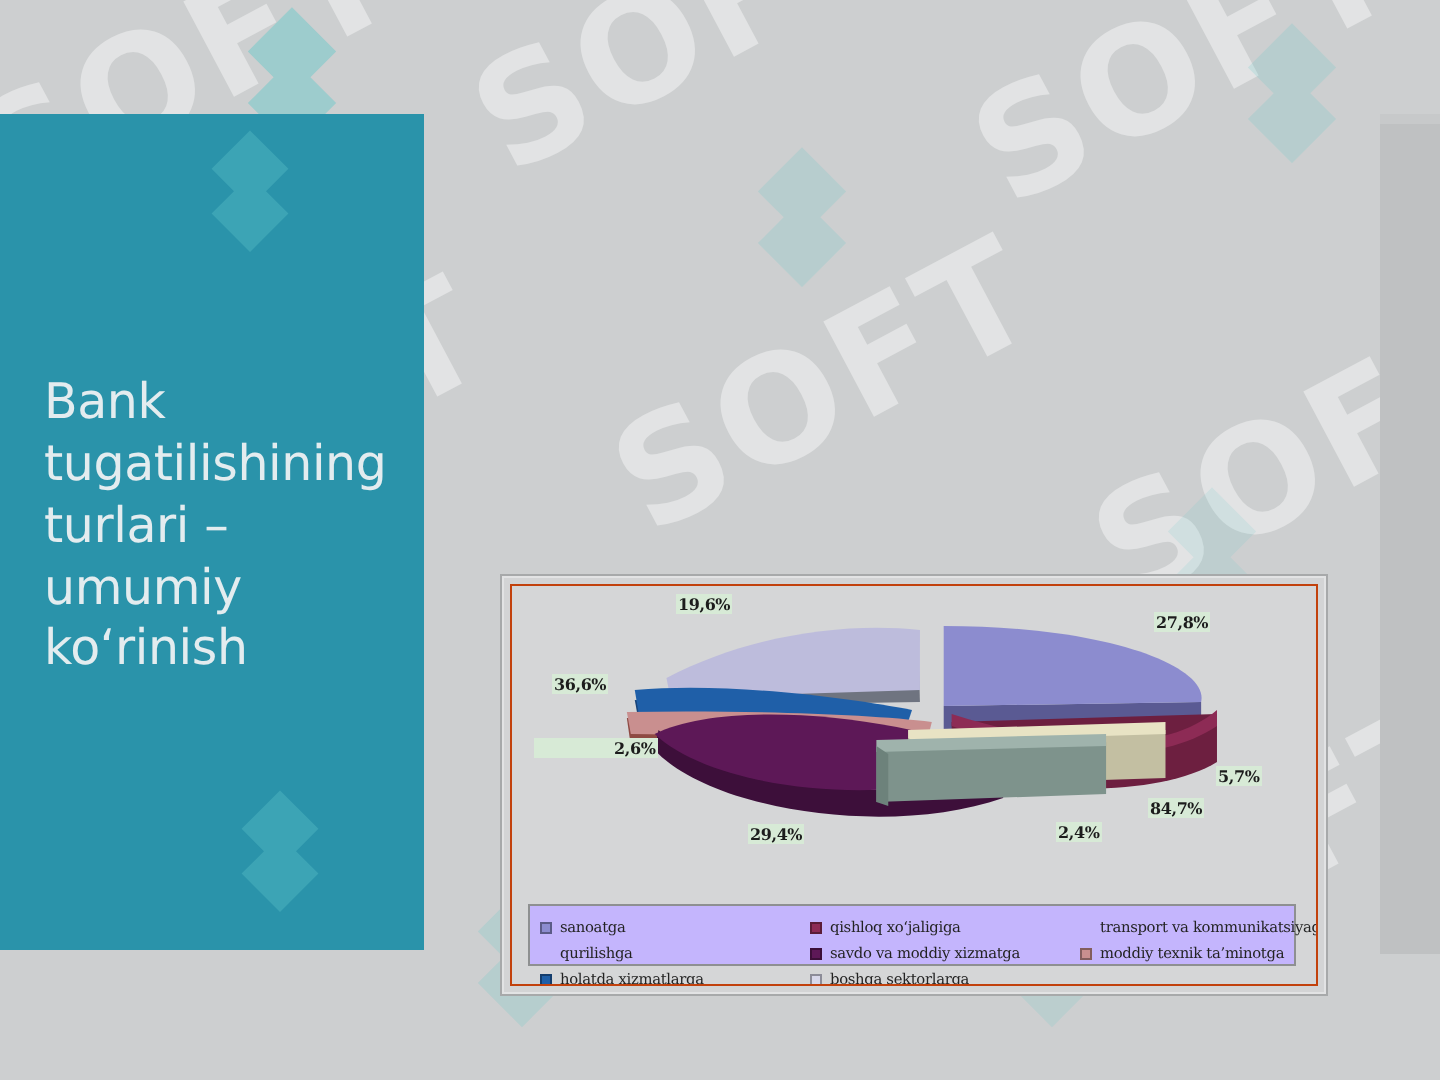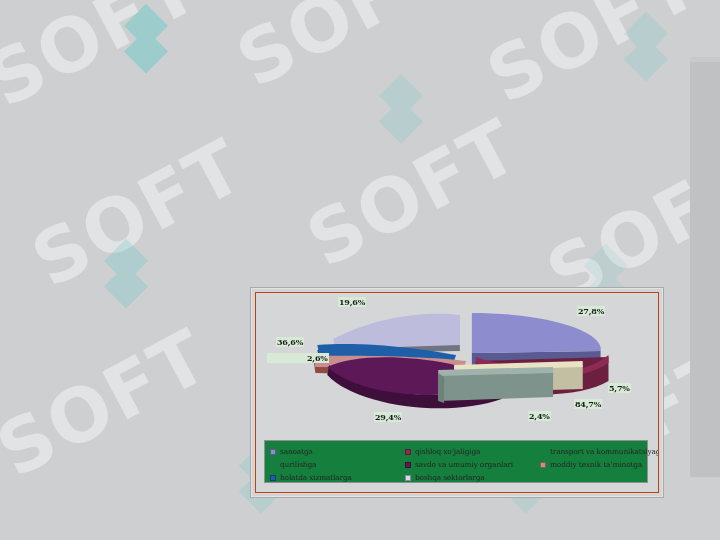--- a/index.html
+++ b/index.html
@@ -159,23 +159,23 @@
     white-space: nowrap;
     letter-spacing: -0.2px;
   }
 
   
   .legend-box {
     position: absolute;
     left: 8px;
     bottom: 9px;
     right: 10px;
-    height: 43px;
+    height: 31px;
     border: 1px solid #8e9091;
-    background: #15803d;
+    background: #c4b5fd;
     box-sizing: border-box;
     padding: 4px 5px 0 5px;
   }
   .legend-grid {
     display: grid;
     grid-template-columns: 135px 135px 1fr;
     grid-auto-rows: 13px;
     align-items: center;
   }
   .legend-item {
@@ -251,20 +251,33 @@
     <div class="wm-mark" style="left:480px; top:440px;">
       <svg viewBox="0 0 100 100">
           <path d="M50 4 L74 28 L60 42 L74 56 L50 80 L26 56 L40 42 L26 28 Z" fill="#5fc8c8" opacity="0.30"></path>
         </svg>
     </div>
   </div>
 
   <div class="edge-strip"></div>
   <div class="edge-strip-top"></div>
 
+  <div class="title-panel">
+    <div class="panel-wm" style="left:85px; top:5px; width:80px; height:80px;">
+      <svg viewBox="0 0 100 100" style="width:100%;height:100%;display:block;">
+          <path d="M50 4 L74 28 L60 42 L74 56 L50 80 L26 56 L40 42 L26 28 Z" fill="#7fe0dc"></path>
+        </svg>
+    </div>
+    <div class="panel-wm" style="left:100px; top:335px; width:80px; height:80px;">
+      <svg viewBox="0 0 100 100" style="width:100%;height:100%;display:block;">
+          <path d="M50 4 L74 28 L60 42 L74 56 L50 80 L26 56 L40 42 L26 28 Z" fill="#7fe0dc"></path>
+        </svg>
+    </div>
+    <div class="title-text">Bank tugatilishining turlari – umumiy ko‘rinish</div>
+  </div>
 
   <div class="body-area">
   </div>
 
   <div class="chart-frame">
     <div class="chart-inner">
 
       <div class="pie-canvas">
         <svg viewBox="0 0 406 128" preserveAspectRatio="none">
 
@@ -307,21 +320,21 @@
           <g>
             <path d="M184 80 L184 108 L300 104 L300 78 Z" fill="#7e938c"></path>
             <path d="M184 77 L300 74 L300 80 L184 83 Z" fill="#9fb3ac"></path>
             <path d="M184 80 L190 84 L190 110 L184 108 Z" fill="#6d827b"></path>
           </g>
         </svg>
       </div>
 
       <span class="pct-label" style="left:82px; top:4px;">19,6%</span>
       <span class="pct-label" style="left:20px; top:44px;">36,6%</span>
-      <span class="pct-label" style="left:11px; top:60px;padding-left:40px;">2,6%</span>
+      <span class="pct-label" style="left:11px; top:76px;padding-left:40px;">2,6%</span>
       <span class="pct-label" style="left:118px; top:119px;">29,4%</span>
       <span class="pct-label" style="left:321px; top:13px;">27,8%</span>
       <span class="pct-label" style="left:352px; top:90px;">5,7%</span>
       <span class="pct-label" style="left:318px; top:106px;">84,7%</span>
       <span class="pct-label" style="left:272px; top:118px;">2,4%</span>
 
       <div class="legend-box">
         <div class="legend-grid">
           <div class="legend-item">
             <span class="legend-swatch" style="background:#8c8ccf;"></span>
@@ -335,21 +348,21 @@
             <span class="legend-swatch blank"></span>
             <span class="legend-label">transport va kommunikatsiyaga</span>
           </div>
 
           <div class="legend-item">
             <span class="legend-swatch blank"></span>
             <span class="legend-label">qurilishga</span>
           </div>
           <div class="legend-item">
             <span class="legend-swatch" style="background:#5d1857;"></span>
-            <span class="legend-label">savdo va umumiy organlari</span>
+            <span class="legend-label">savdo va moddiy xizmatga</span>
           </div>
           <div class="legend-item">
             <span class="legend-swatch" style="background:#c98f8f;"></span>
             <span class="legend-label">moddiy texnik ta’minotga</span>
           </div>
 
           <div class="legend-item">
             <span class="legend-swatch" style="background:#1f5fa8;"></span>
             <span class="legend-label">holatda xizmatlarga</span>
           </div>

